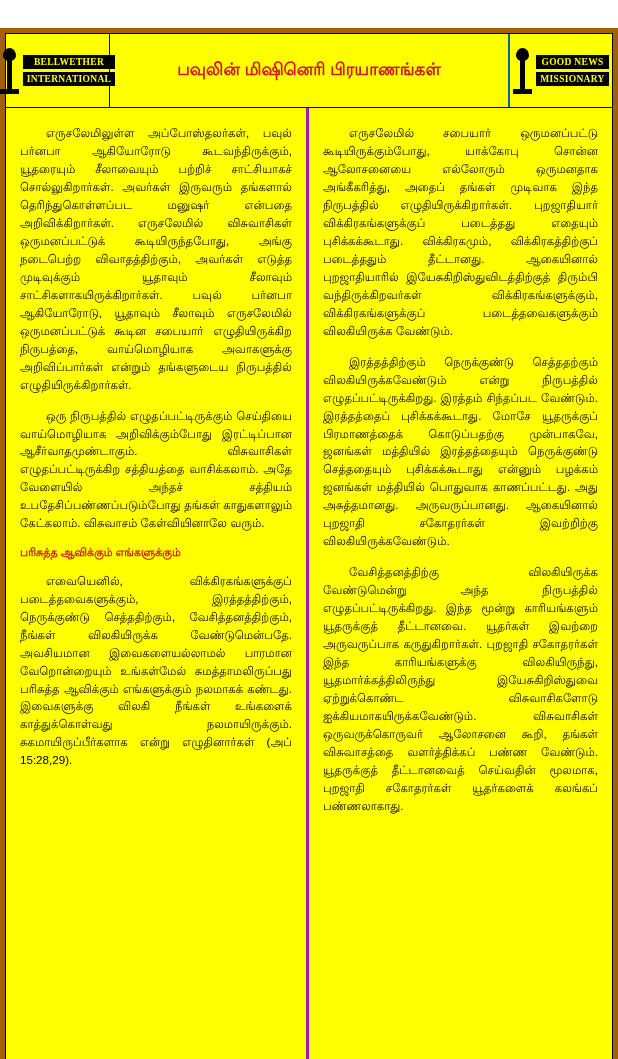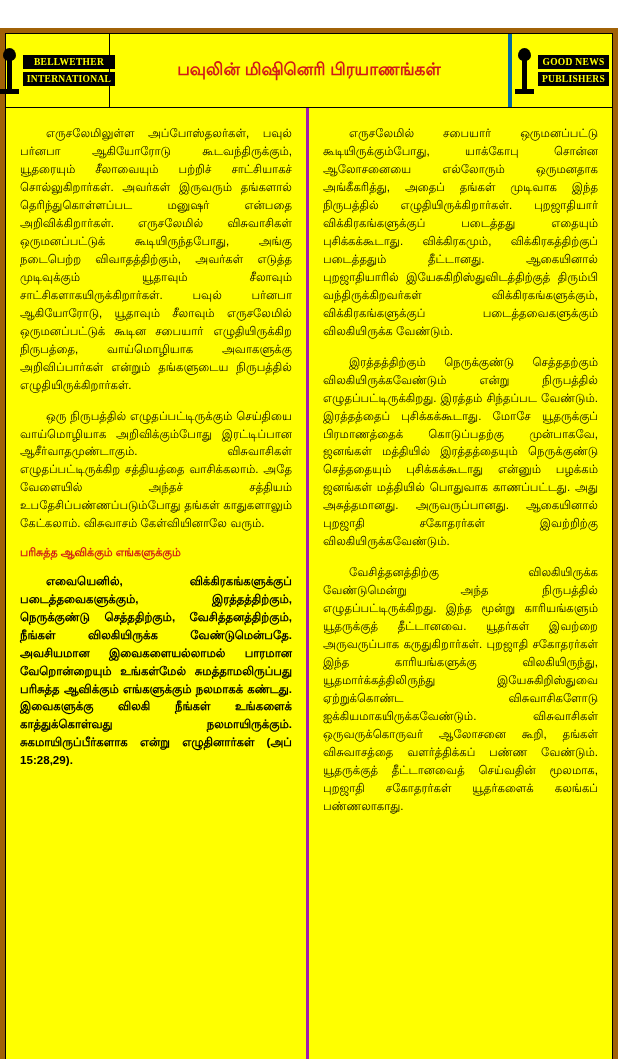--- a/index.html
+++ b/index.html
@@ -43,21 +43,21 @@
     width: 104px;
     box-sizing: border-box;
     border-right: 1px solid #000000;
     display: flex;
     align-items: center;
     justify-content: center;
     padding: 3px;
   }
   .logo-box.right {
     border-right: none;
-    border-left: 4px solid #0369a1;
+    border-left: 2px solid #0369a1;
   }
   .logo-inner {
     width: 96px;
     height: 60px;
     background: #ffff00;
     display: flex;
     align-items: center;
     justify-content: center;
     position: relative;
   }
@@ -164,21 +164,21 @@
   .subhead {
     margin: 4px 0 11px 0;
     font-size: 11px;
     font-weight: bold;
     color: #d01a1a;
     text-align: left;
     line-height: 1.4;
     font-family: "Liberation Sans", sans-serif;
   }
   p.para.bold {
-    font-weight: bold;
+    font-weight: normal;
     text-indent: 26px;
   }
 </style>
 </head>
 <body>
 
 <div class="page">
   <div class="sheet">
 
     <div class="header">
@@ -203,21 +203,21 @@
 
       <div class="logo-box right">
         <div class="logo-inner">
           <div class="logo-emblem">
             <div class="flame"></div>
             <div class="torch"></div>
             <div class="base"></div>
           </div>
           <div class="logo-text">
             <div class="logo-line">GOOD NEWS</div>
-            <div class="logo-line">PUBLISHERS</div>
+            <div class="logo-line">MISSIONARY</div>
           </div>
         </div>
       </div>
 
     </div>
 
     <div class="body-area">
 
       <div class="col left">
         <p class="para">எருசலேமிலுள்ள அப்போஸ்தலர்கள், பவுல் பர்னபா ஆகியோரோடு கூடவந்திருக்கும், யூதரையும் சீலாவையும் பற்றிச் சாட்சியாகச் சொல்லுகிறார்கள். அவர்கள் இருவரும் தங்களால் தெரிந்துகொள்ளப்பட மனுஷர் என்பதை அறிவிக்கிறார்கள். எருசலேமில் விசுவாசிகள் ஒருமனப்பட்டுக் கூடியிருந்தபோது, அங்கு நடைபெற்ற விவாதத்திற்கும், அவர்கள் எடுத்த முடிவுக்கும் யூதாவும் சீலாவும் சாட்சிகளாகயிருக்கிறார்கள். பவுல் பர்னபா ஆகியோரோடு, யூதாவும் சீலாவும் எருசலேமில் ஒருமனப்பட்டுக் கூடின சபையாா் எழுதியிருக்கிற நிருபத்தை, வாய்மொழியாக அவாகளுக்கு அறிவிப்பார்கள் என்றும் தங்களுடைய நிருபத்தில் எழுதியிருக்கிறார்கள்.</p>

